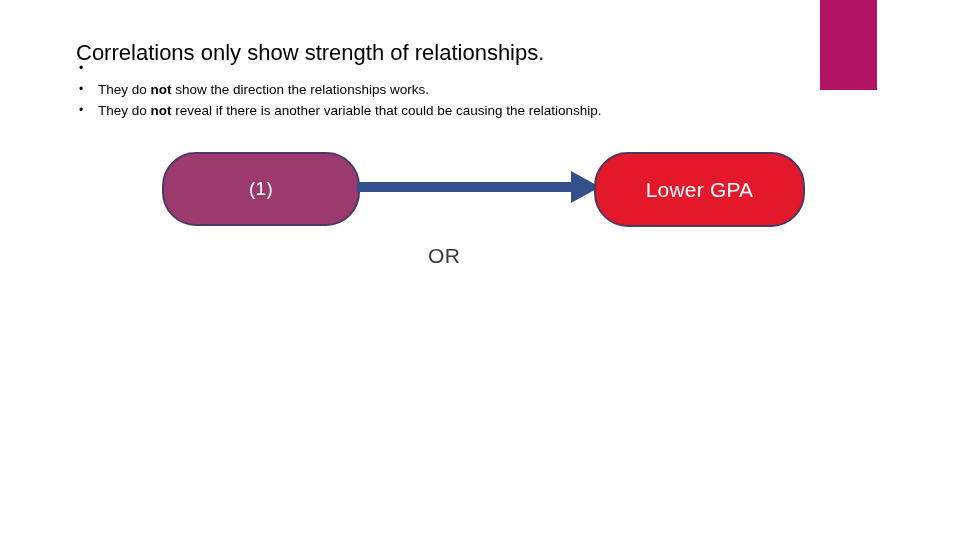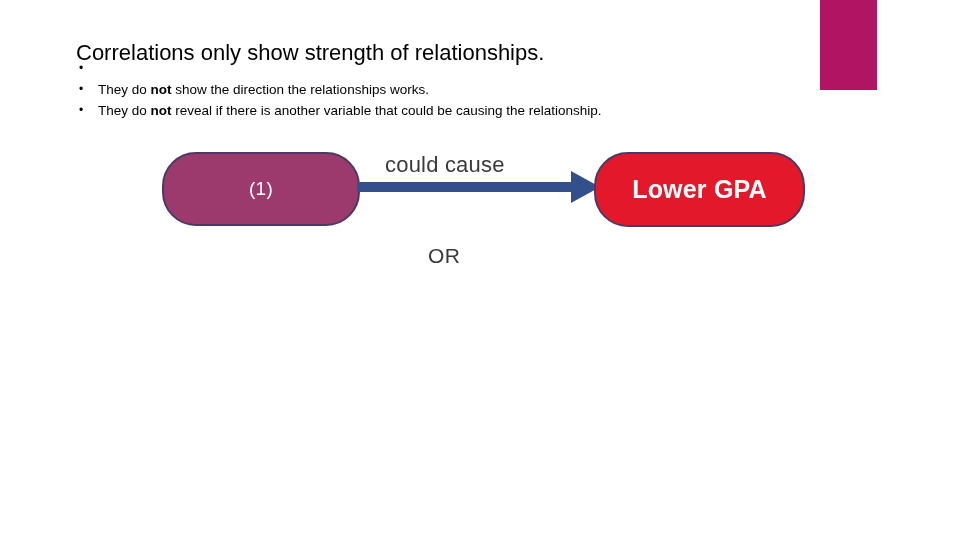--- a/index.html
+++ b/index.html
@@ -109,22 +109,22 @@
   }
 
   .node-gpa {
     left: 594px;
     top: 152px;
     width: 211px;
     height: 75px;
     background: #e3192b;
   }
   .node-gpa .node-label {
-    font-size: 25px;
-    font-weight: bold;
+    font-size: 21px;
+    font-weight: normal;
     line-height: 25px;
     letter-spacing: 0.2px;
   }
 
   
   .arrow-wrap {
     position: absolute;
     left: 357px;
     top: 171px;
     width: 248px;
@@ -201,21 +201,20 @@
 
   <div class="node node-tv">
     <div class="node-index">(1)</div>
   </div>
 
   <div class="arrow-wrap">
     <div class="arrow-shaft"></div>
     <div class="arrow-head"></div>
   </div>
 
-  <div class="arrow-label">could cause</div>
 
   <div class="or-label">OR</div>
 
   <div class="node node-gpa">
     <div class="node-label">Lower GPA</div>
   </div>
 
 </div>
 
 </body></html>

